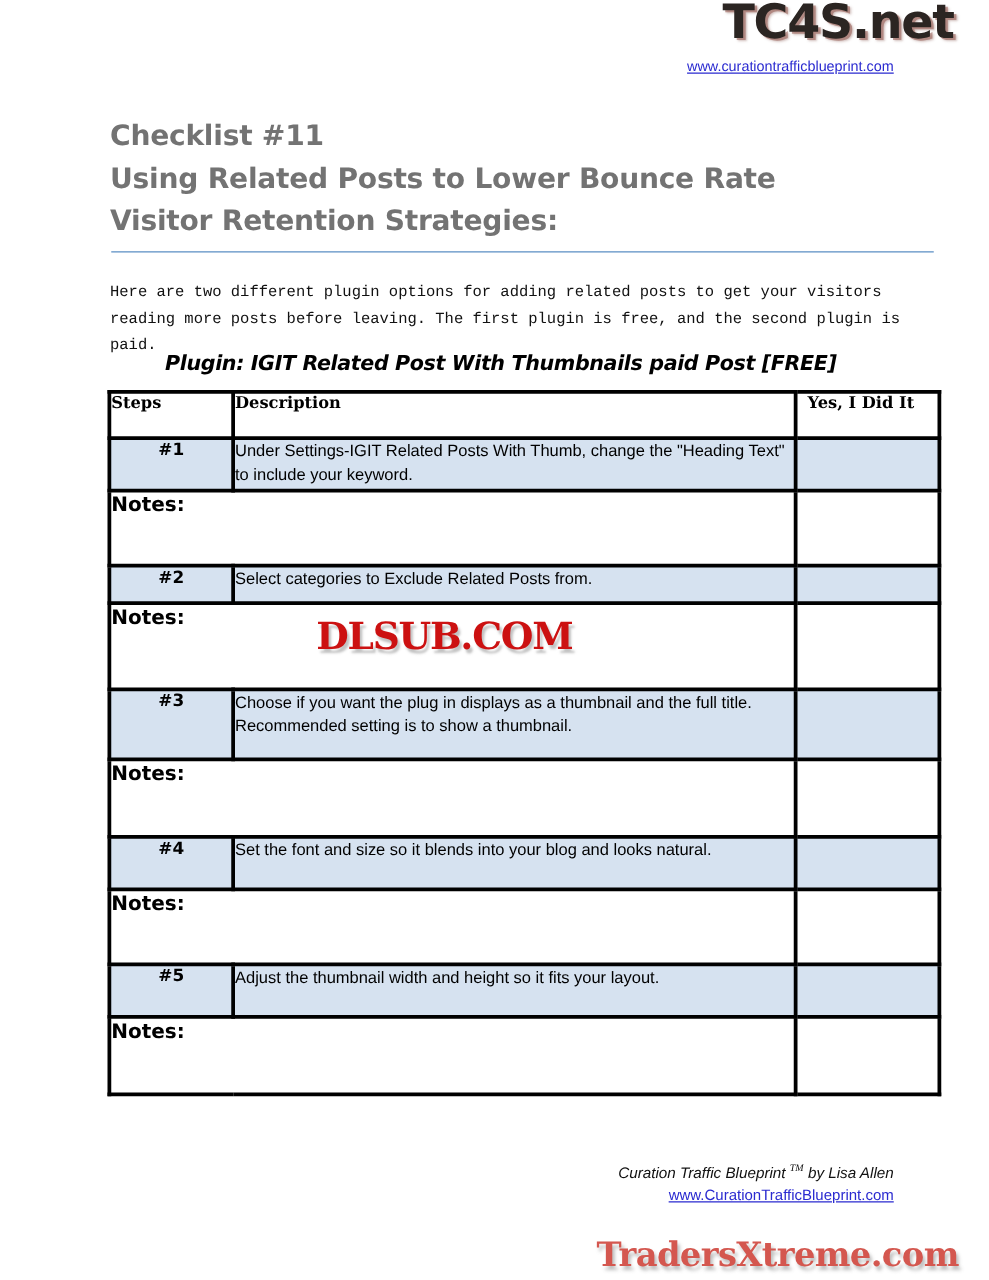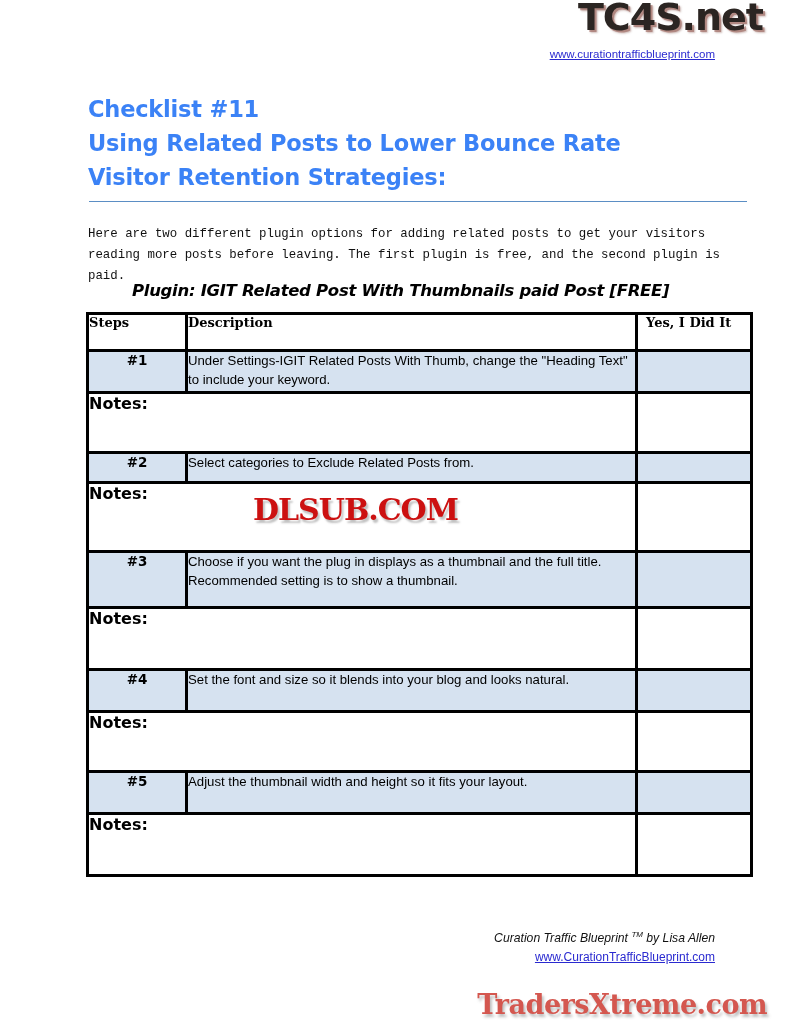--- a/index.html
+++ b/index.html
@@ -48,21 +48,21 @@
   .title-block {
     position: absolute;
     left: 88px;
     top: 92px;
     width: 660px;
   }
   .title-line {
     font-family: "DejaVu Sans", sans-serif;
     font-weight: bold;
     font-size: 22.5px;
-    color: #3b82f6;
+    color: #737373;
     line-height: 34px;
     letter-spacing: -0.2px;
     white-space: nowrap;
   }
   .title-rule {
     margin-top: 7px;
     border: 0;
     border-top: 1.4px solid #5b8ec4;
     width: 658px;
   }
@@ -188,21 +188,21 @@
     text-align: right;
     width: 420px;
   }
   .footer-line1 {
     font-family: "Liberation Sans", sans-serif;
     font-style: italic;
     font-size: 12.2px;
     color: #111;
     line-height: 18px;
   }
-  .footer-line1 sup { font-size: 8px; font-style: italic; }
+  .footer-line1 sup { font-size: 8px; font-style: italic; font-family: Liberation Serif, serif; }
   .footer-url {
     font-family: "Liberation Sans", sans-serif;
     font-size: 12px;
     color: #2a2ad0;
     text-decoration: underline;
     line-height: 18px;
   }
 
   
   .wm-bottom {

